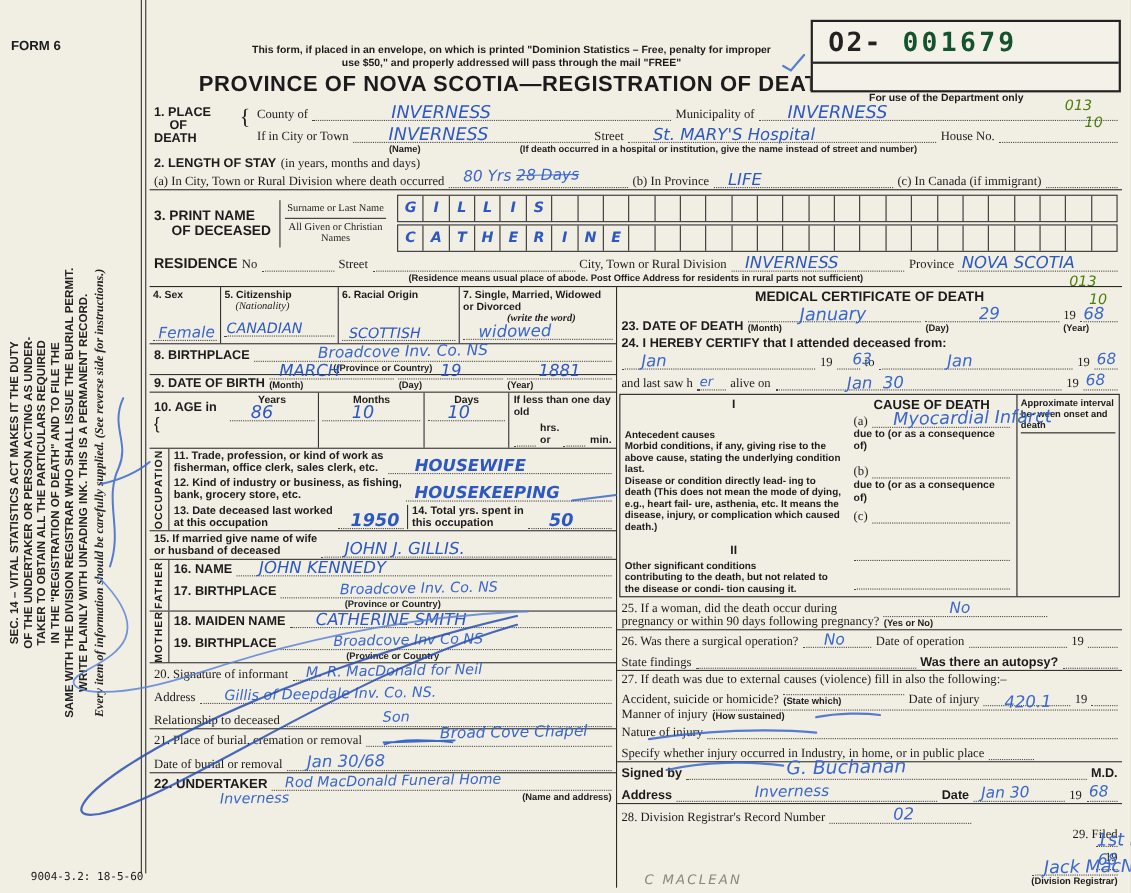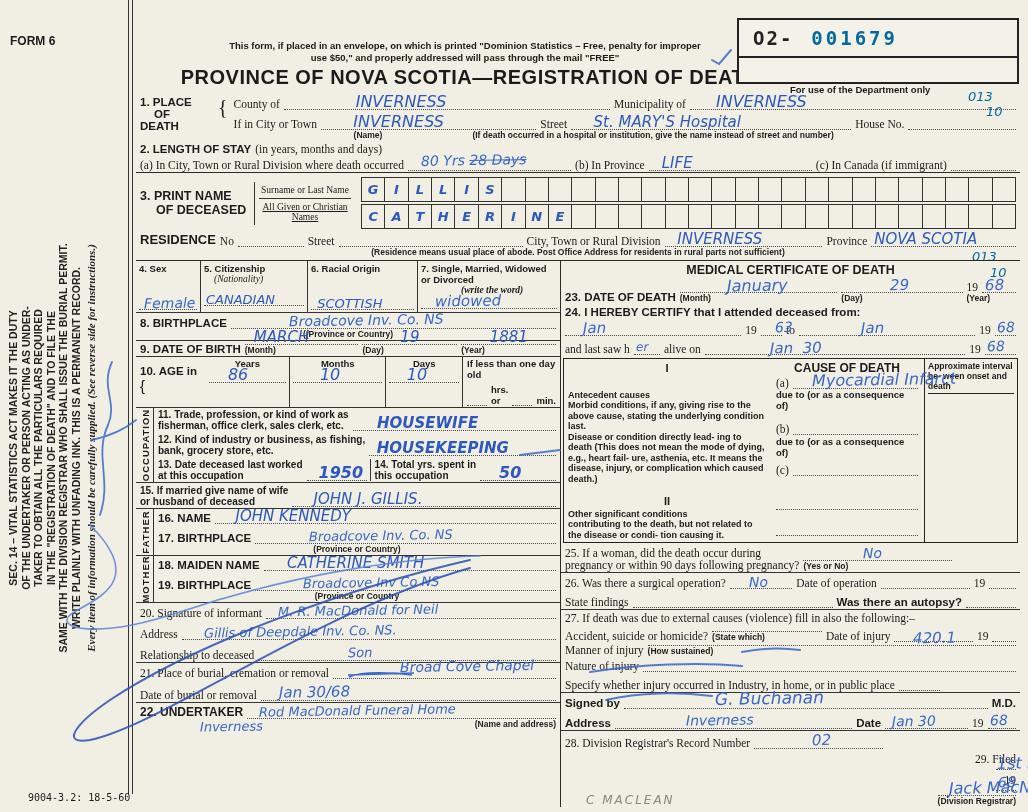--- a/index.html
+++ b/index.html
@@ -25,25 +25,25 @@
   .vrule{position:absolute;top:0;bottom:18px;left:128px;width:3px;border-left:1.5px solid #333;border-right:1px solid #333;}
   
   .formcode{position:absolute;left:10px;top:34px;font-family:"Liberation Sans",sans-serif;font-weight:bold;font-size:12px;}
   .printcode{position:absolute;left:28px;top:792px;font-family:"DejaVu Sans Mono",monospace;font-size:10px;}
   .notice{position:absolute;left:200px;top:40px;width:530px;text-align:center;
           font-family:"Liberation Sans",sans-serif;font-weight:bold;font-size:9.5px;line-height:11.5px;}
   .title{position:absolute;left:170px;top:66px;width:600px;text-align:center;
          font-family:"Liberation Sans",sans-serif;font-weight:bold;font-size:20px;letter-spacing:.5px;}
   .deptbox{position:absolute;left:737px;top:18px;width:278px;height:62px;border:2px solid #222;background:#f4f1e8;}
   .deptbox .num{height:36px;border-bottom:2px solid #222;display:flex;align-items:center;padding-left:14px;
-                font-family:"DejaVu Sans Mono",monospace;font-size:19px;font-weight:bold;}
+                font-family:"DejaVu Sans Mono",monospace;font-size:24px;font-weight:bold;}
   .deptbox .pre{color:#222;letter-spacing:2px;margin-right:18px;}
-  .deptbox .ser{color:#0369a1;letter-spacing:3px;}
+  .deptbox .ser{color:#14532d;letter-spacing:3px;}
   .deptcap{position:absolute;left:790px;top:84px;font-family:"Liberation Sans",sans-serif;font-weight:bold;font-size:9.5px;}
-  .bluecode{position:absolute;font-family:"DejaVu Sans",sans-serif;font-style:italic;color:#0369a1;font-size:13px;line-height:13px;}
+  .bluecode{position:absolute;font-family:"DejaVu Sans",sans-serif;font-style:italic;color:#4d7c0f;font-size:13px;line-height:13px;}
   
   .main{position:absolute;left:136px;top:94px;width:884px;font-size:11.5px;}
   .sec{padding:2px 4px 1px 4px;}
   .toprule{border-top:1.5px solid #2a2a26;}
   .lbl{font-family:"Liberation Sans",sans-serif;font-weight:bold;}
   .brace{font-size:20px;font-weight:normal;}
   
   .grid{display:flex;border:1.2px solid #333;height:23px;flex:1;}
   .grid .cell{flex:1;border-right:1px solid #333;display:flex;align-items:center;justify-content:center;
               font-family:"DejaVu Sans",sans-serif;font-style:italic;font-weight:bold;color:#2d58c2;font-size:13px;}
@@ -166,21 +166,21 @@
       </div>
     </div>
 
     <div class="sec toprule" style="display:flex;gap:6px;align-items:center;padding-top:4px;">
       <div class="lbl" style="width:108px;font-size:12.5px;line-height:14px;">
         <span>3.</span> <span>PRINT NAME</span><br>
         <span style="padding-left:16px;">OF DECEASED</span>
       </div>
       <div style="width:92px;text-align:center;font-size:9.5px;line-height:10px;border-left:1.2px solid #333;padding:0 4px;">
         <div style="border-bottom:1px solid #333;padding:3px 0;">Surname or Last Name</div>
-        <div style="padding:3px 0;text-decoration:underline;">All Given or Christian Names</div>
+        <div style="padding:3px 0;">All Given or Christian Names</div>
       </div>
       <div style="flex:1;">
         <div class="grid">
             <span class="cell">G</span>
             <span class="cell">I</span>
             <span class="cell">L</span>
             <span class="cell">L</span>
             <span class="cell">I</span>
             <span class="cell">S</span>
             <span class="cell"></span>

